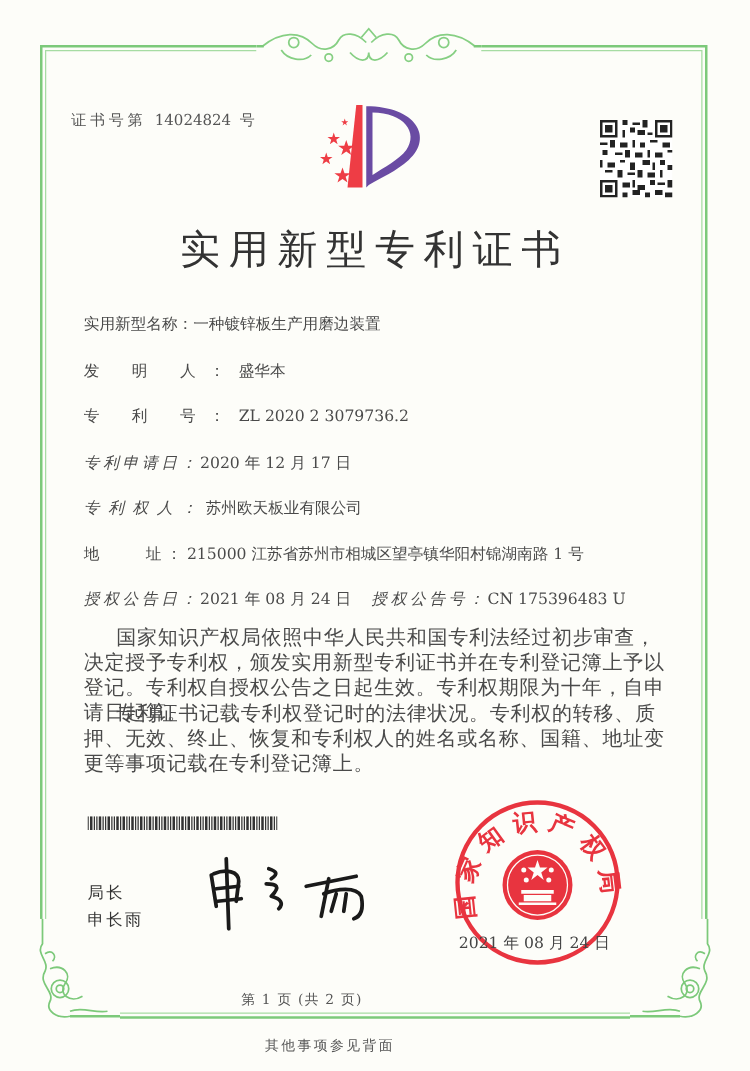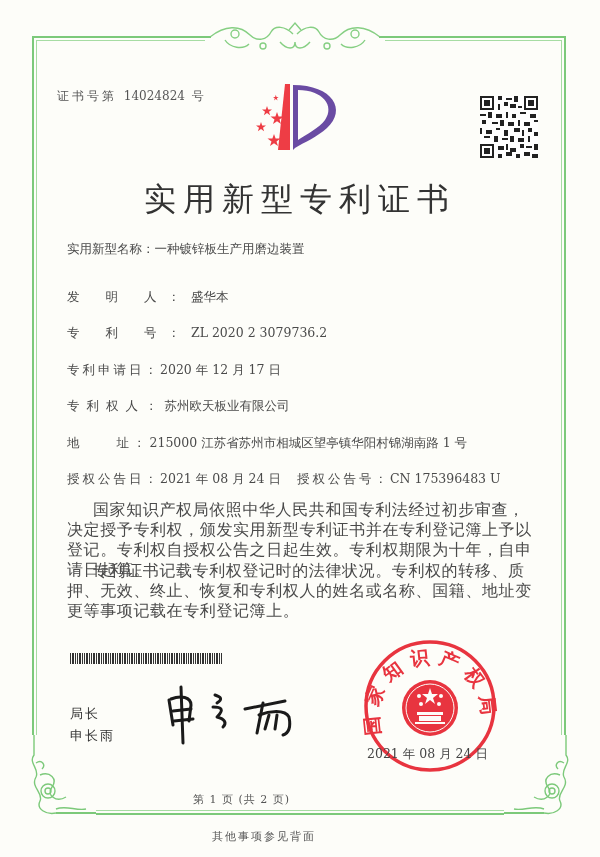--- a/index.html
+++ b/index.html
@@ -33,21 +33,21 @@
     font-size: 32px; letter-spacing: 7px; color: #333;
     font-family: Liberation Mono, monospace; font-weight: normal;
   }
 
   .field {
     position: absolute; left: 67px; font-size: 12.5px; color: #4a4a4a; white-space: nowrap;
   }
   .field .label { display: inline-block; }
   .lbl-spaced { letter-spacing: 11px; }
   .lbl-name { letter-spacing: 0px; }
-  .lbl-apply { letter-spacing: 3px; }
+  .lbl-apply { letter-spacing: 3px; font-style: italic; }
 
   .para {
     position: absolute; left: 67px; width: 465px; font-size: 16px; line-height: 20px;
     color: #4a4a4a; text-indent: 26px; letter-spacing: 0.6px;
   }
 
   .barcode { position: absolute; left: 70px; top: 653px; width: 152px; height: 11px; }
 
   .director {
     position: absolute; left: 70px; font-size: 13px; letter-spacing: 2px; color: #333;
@@ -190,21 +190,21 @@
       <rect x="9" y="29" width="2" height="2"></rect>
       <rect x="13" y="28" width="3" height="2"></rect>
     <rect x="18" y="29" width="2" height="2"></rect>
       <rect x="22" y="28" width="3" height="2"></rect>
       <rect x="26" y="29" width="3" height="2"></rect>
   </g>
 </svg>
 
 <div class="title">实用新型专利证书</div>
 
-<div class="field" style="top:241px;">
+<div class="field" style="top:251px;">
   <span class="label lbl-name">实用新型名称：</span><span>一种镀锌板生产用磨边装置</span>
 </div>
 
 <div class="field" style="top:289px;">
   <span class="label lbl-spaced">发 明 人：</span><span>盛华本</span>
 </div>
 
 <div class="field" style="top:325px;">
   <span class="label lbl-spaced">专 利 号：</span><span>ZL 2020 2 3079736.2</span>
 </div>

